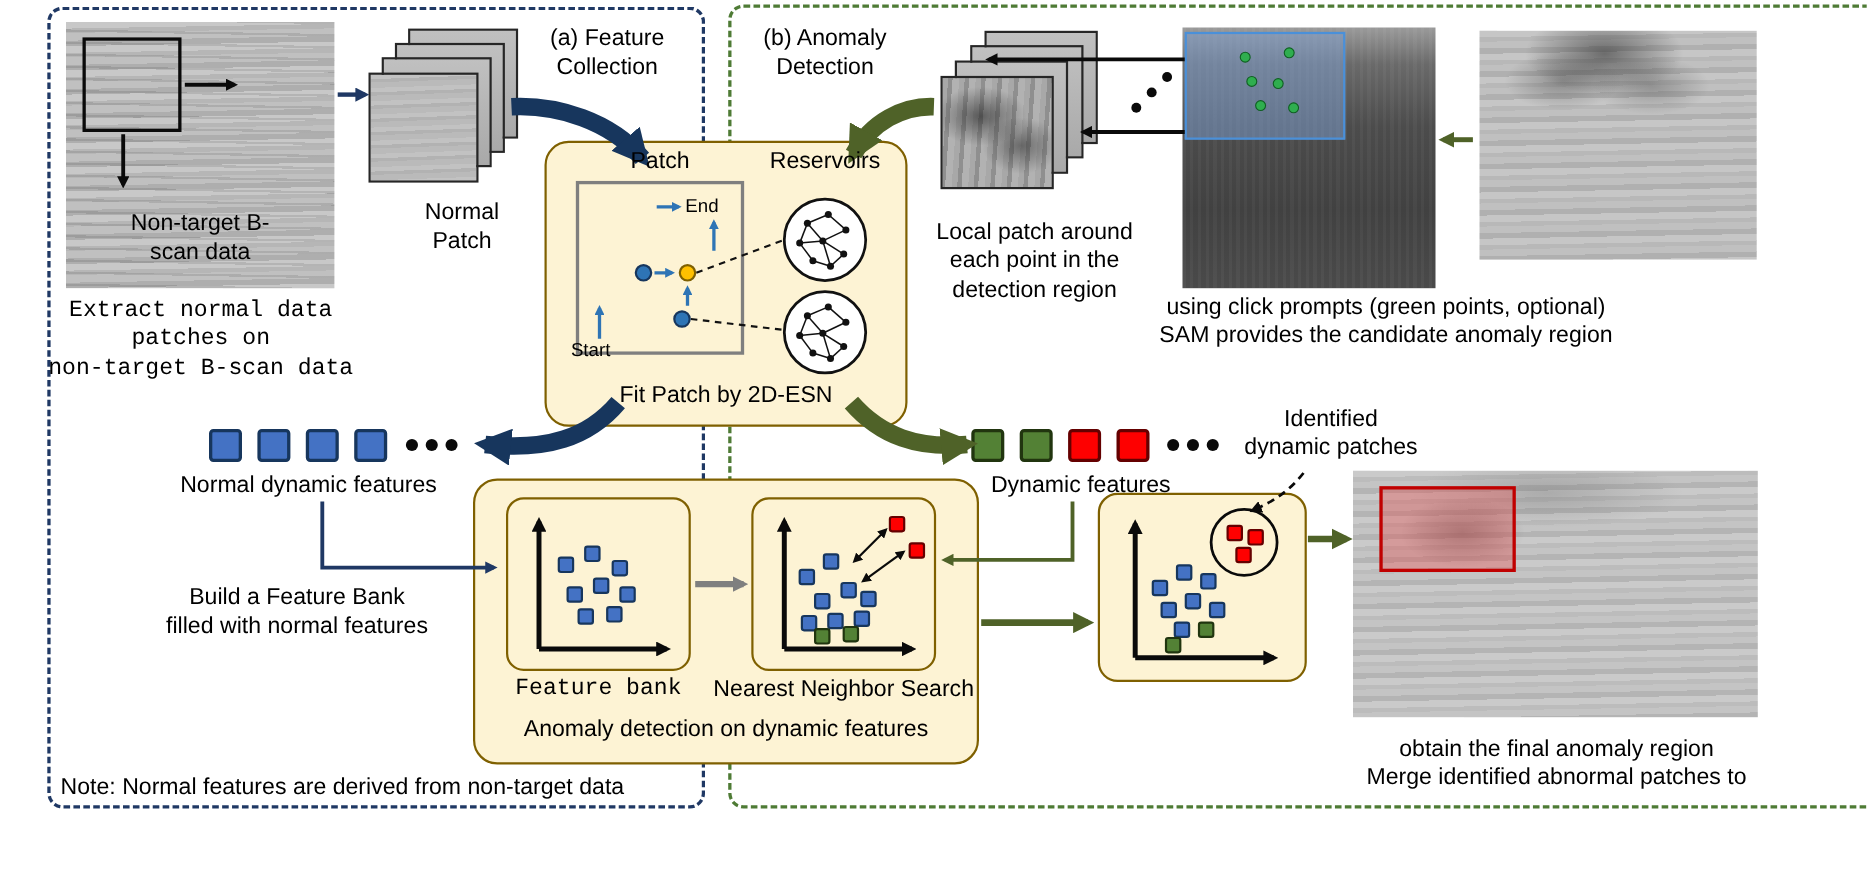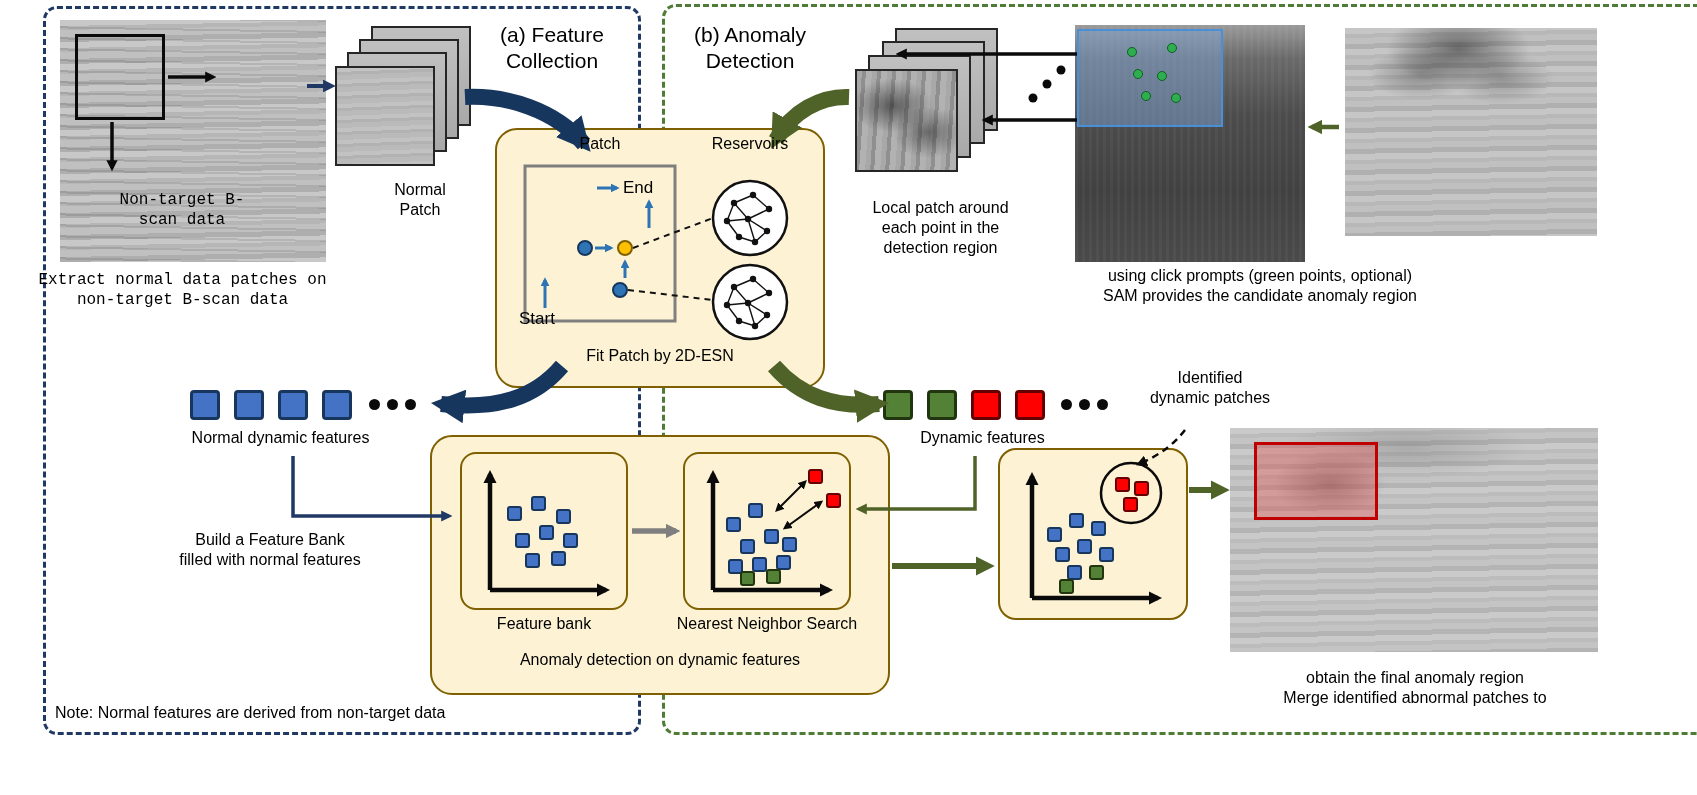--- a/index.html
+++ b/index.html
@@ -2,21 +2,21 @@
 <html><head>
 <meta charset="utf-8">
 <style>
   html,body{margin:0;padding:0;background:#fff;}
   *{box-sizing:border-box;}
   .canvas{position:relative;width:1697px;height:795px;background:#ffffff;overflow:hidden;
           font-family:"Liberation Sans","DejaVu Sans",sans-serif;color:#000;margin-left:35px;}
   .region{position:absolute;border-radius:14px;z-index:0;}
   .region-a{left:8px;top:6px;width:598px;height:729px;border:3px dashed #1f3864;}
   .region-b{left:627px;top:4px;width:1062px;height:731px;border:3px dashed #4e7b35;}
-  .txt{position:absolute;font-size:16px;line-height:1.25;text-align:center;z-index:6;}
+  .txt{position:absolute;font-size:21px;line-height:1.25;text-align:center;z-index:6;}
   .small{font-size:17px;}
   .img{position:absolute;z-index:1;}
   .bscan-light{
     background:
       repeating-linear-gradient(181deg, rgba(0,0,0,.10) 0 2px, rgba(0,0,0,0) 2px 11px),
       repeating-linear-gradient(179deg,#c8c8c8 0 6px,#b6b6b6 6px 10px,#c0c0c0 10px 17px,#aeaeae 17px 22px);
   }
   .right-bscan{
     background:
       radial-gradient(42% 26% at 45% 10%, rgba(20,20,20,.5), rgba(0,0,0,0) 68%),
@@ -67,21 +67,21 @@
 
   <div class="txt" style="left:437px;top:22px;width:160px;font-size:21px;">
     <div>(a) Feature</div>
     <div>Collection</div>
   </div>
   <div class="txt" style="left:635px;top:22px;width:160px;font-size:21px;">
     <div>(b) Anomaly</div>
     <div>Detection</div>
   </div>
 
-  <div class="img bscan-light" style="left:25px;top:20px;width:266px;height:242px;font-family:Liberation Mono, monospace;">
+  <div class="img bscan-light" style="left:25px;top:20px;width:244px;height:242px;">
     <div class="scan-rect" style="left:15px;top:14px;width:90px;height:86px;"></div>
     <div class="txt" style="left:0;top:170px;width:244px;">
       <div>Non-target B-</div>
       <div>scan data</div>
     </div>
   </div>
   <div class="txt" style="left:0;top:270px;width:295px;font-family:Liberation Mono, monospace;">
     <div>Extract normal data patches on</div>
     <div>non-target B-scan data</div>
   </div>
@@ -162,21 +162,21 @@
   <div class="txt" style="left:118px;top:428px;width:255px;">Normal dynamic features</div>
 
   <div class="txt" style="left:105px;top:530px;width:260px;">
     <div>Build a Feature Bank</div>
     <div>filled with normal features</div>
   </div>
 
   <div class="cream" style="left:395px;top:435px;width:460px;height:260px;"></div>
   <div class="cream-inner" style="left:425px;top:452px;width:168px;height:158px;"></div>
   <div class="cream-inner" style="left:648px;top:452px;width:168px;height:158px;"></div>
-  <div class="txt" style="left:424px;top:614px;width:170px;">Feature bank</div>
+  <div class="txt" style="left:424px;top:614px;width:170px;font-family:Liberation Mono, monospace;">Feature bank</div>
   <div class="txt" style="left:608px;top:614px;width:248px;">Nearest Neighbor Search</div>
   <div class="txt" style="left:430px;top:650px;width:390px;">Anomaly detection on dynamic features</div>
 
   <svg class="inner-svg" style="left:425px;top:452px;" width="168" height="158" viewBox="0 0 168 158">
     <defs>
       <marker id="m-ax1" viewBox="0 0 10 10" refX="7" refY="5" markerWidth="3" markerHeight="3" orient="auto-start-reverse">
         <path d="M0,0L10,5L0,10z" fill="#0a0a0a"></path>
       </marker>
     </defs>
     <line x1="30" y1="138" x2="30" y2="22" stroke="#0a0a0a" stroke-width="4.5" marker-end="url(#m-ax1)"></line>

